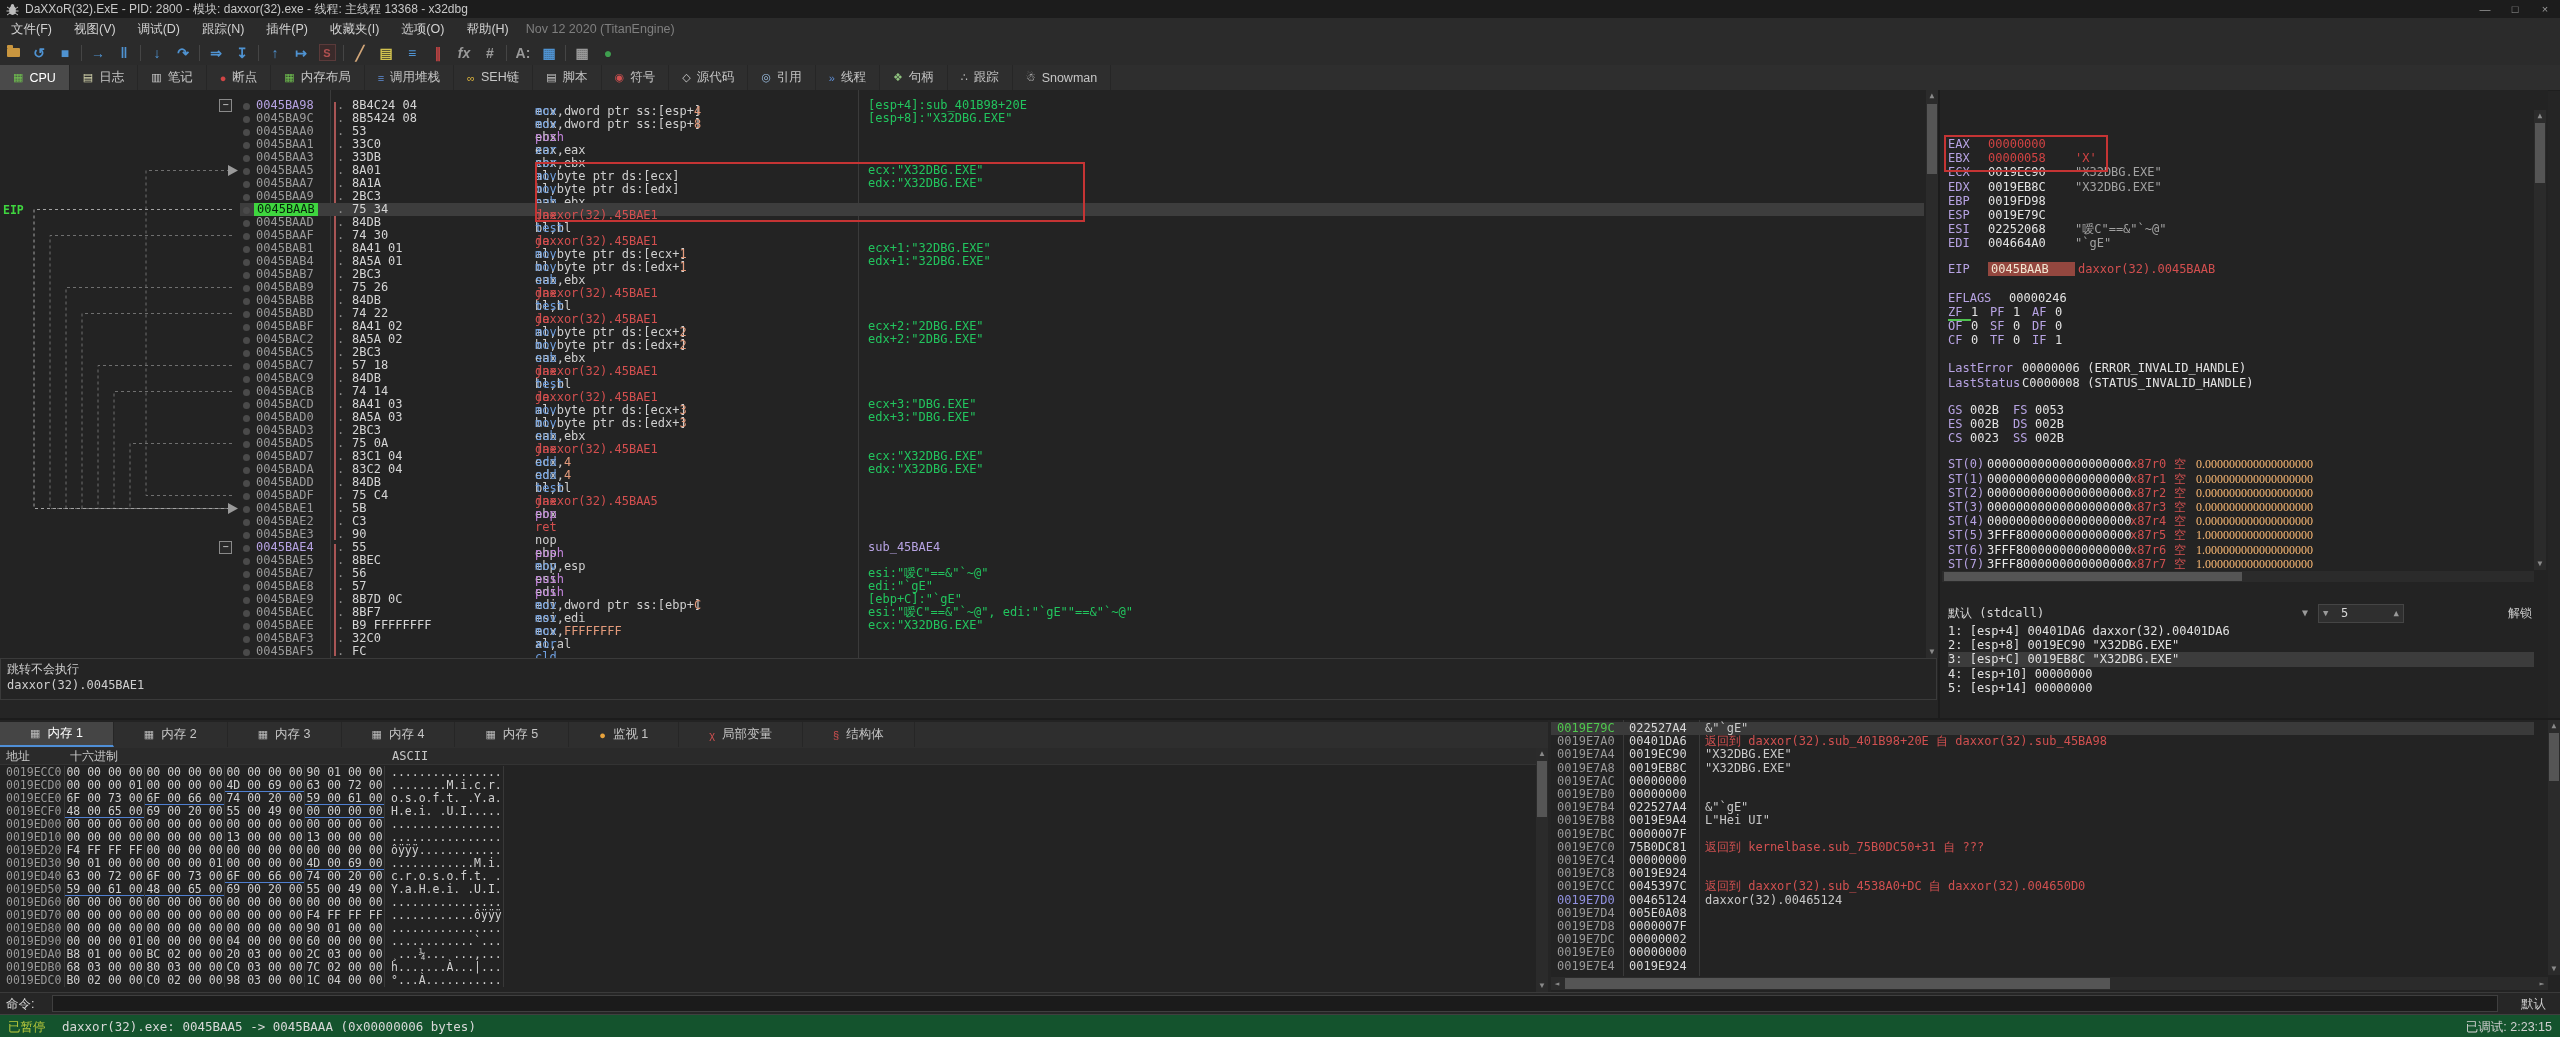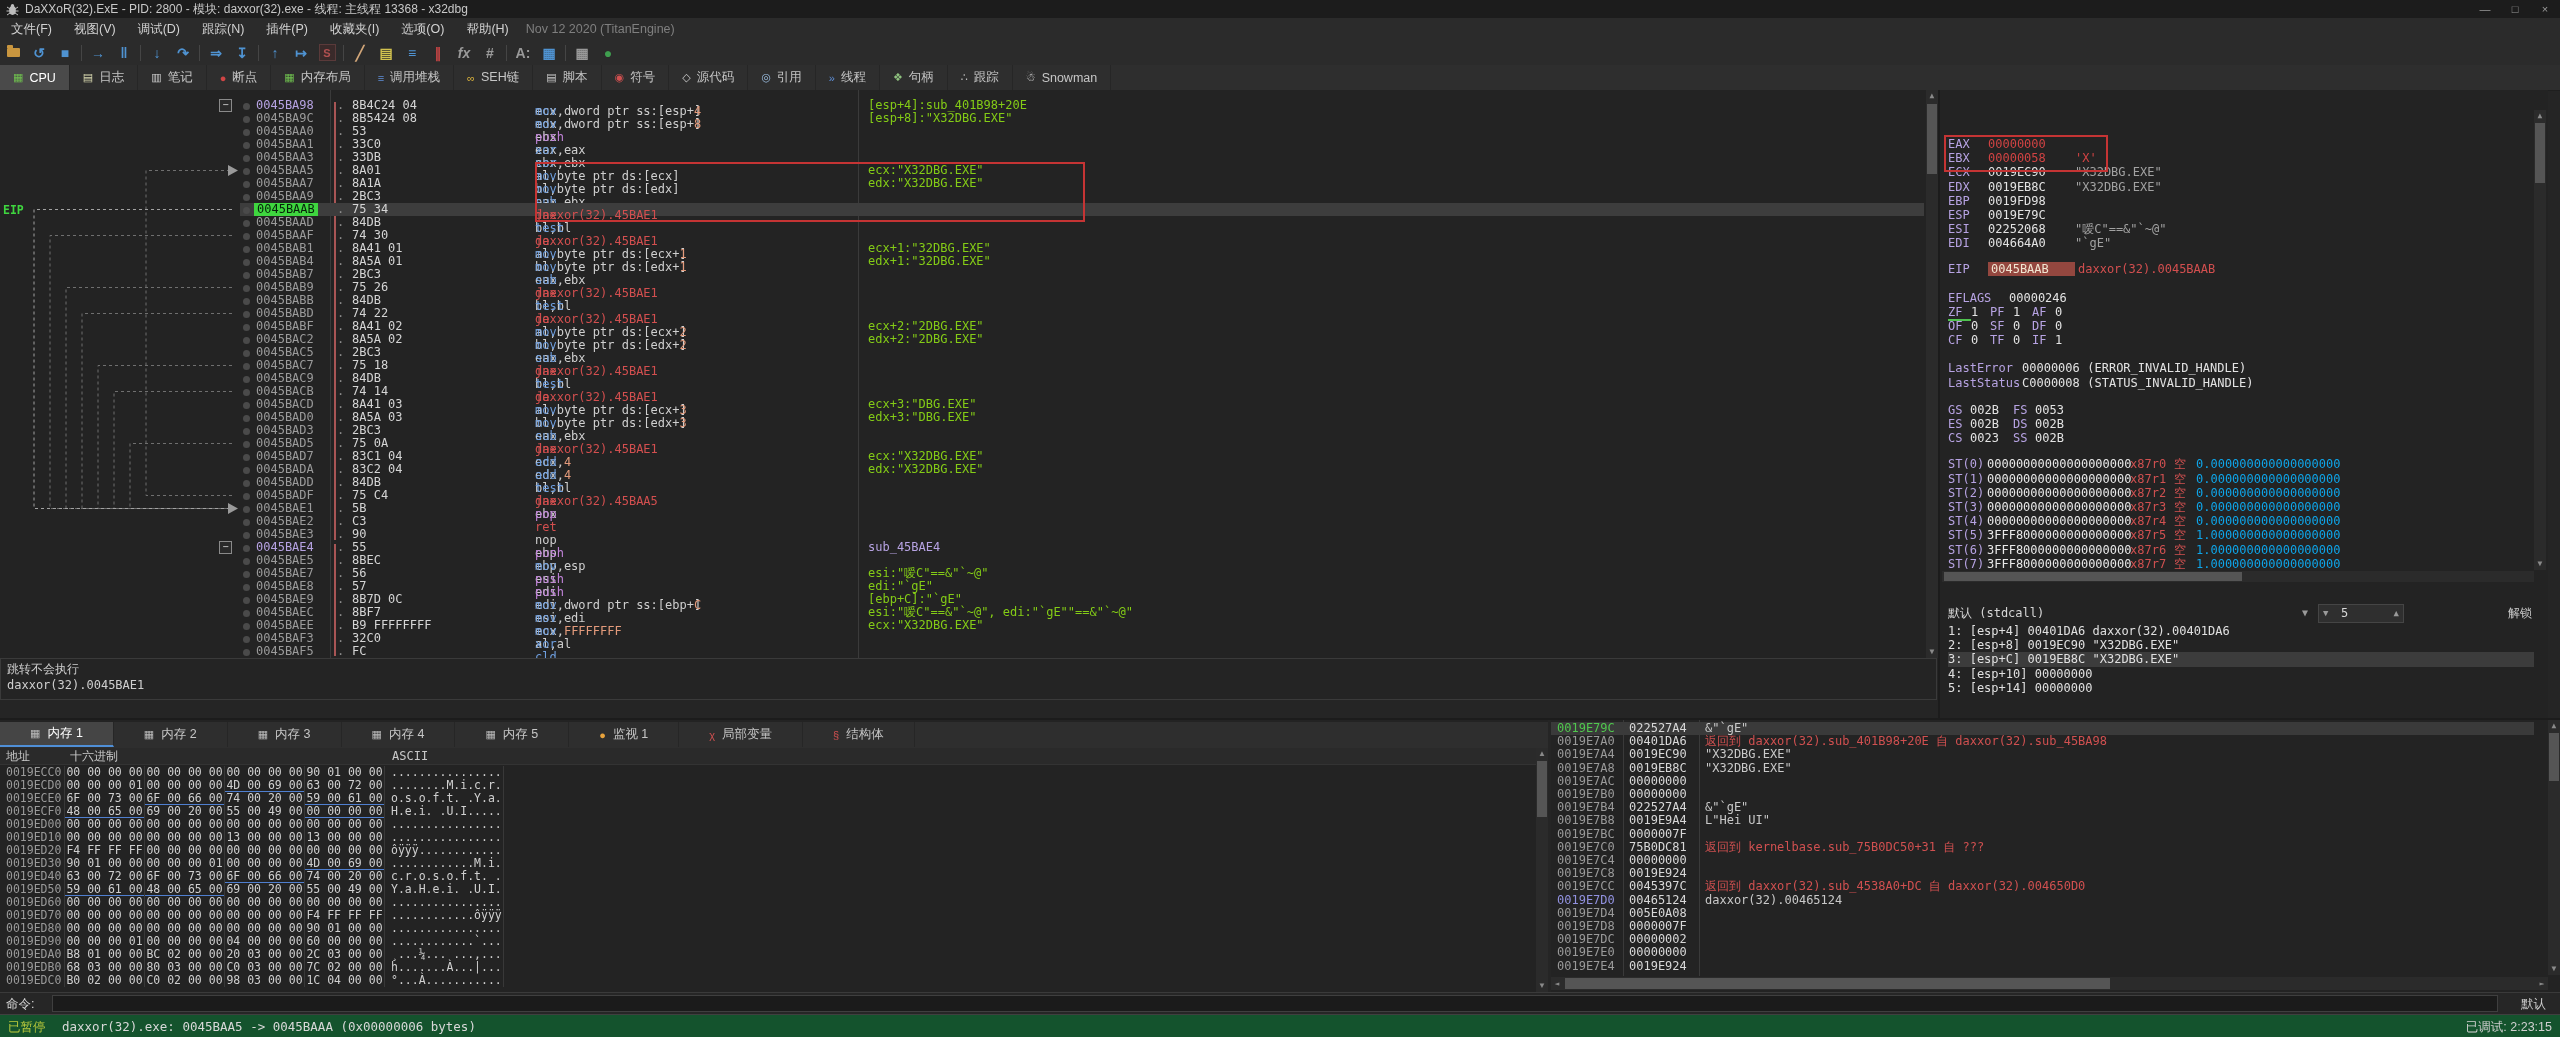--- a/index.html
+++ b/index.html
@@ -32,21 +32,21 @@
   .eiprow::before{content:'';position:absolute;left:240px;right:0;top:0;bottom:0;background:#3d3d3d;}
   .drow span{position:absolute;top:0;}
   .fold{left:219px;width:11px;height:11px;line-height:10px;text-align:center;border:1px solid #8a8a8a;color:#cccccc;background:#2a2a2a;font-size:10px;top:0px !important;}
   .bpdot{left:243px;top:3.5px !important;width:7px;height:7px;border-radius:50%;background:#4a4a4a;}
   .daddr{left:256px;color:#9b9b9b;}
   .fnaddr{color:#b7a3e3;}
   .eipaddr{background:#3fd63f;color:#06230a;left:254px;padding:0 3px;}
   .dotc{left:337px;color:#8a8a8a;}
   .dbytes{left:352px;color:#d5d5d5;}
   .dinstr{left:535px;margin-top:6px;}
-  .dcomm{left:868px;color:#84cc16;}
+  .dcomm{left:868px;color:#22c55e;}
   .dcomm.vio{color:#b7a3e3;}
   .mn-b{color:#6f9fdf;}
   .mn-v{color:#c183d9;}
   .mn-r{color:#d34f4f;}
   .mn-g{color:#cfcfcf;}
   .num{color:#e39a7b;}
   .redbox{position:absolute;left:535px;top:72px;width:546px;height:56px;border:2px solid #c53434;pointer-events:none;z-index:6;}
   .eiplabel{position:absolute;left:3px;top:113px;color:#3fd63f;font-weight:bold;font-size:11.5px;z-index:4;}
   .vscroll{position:absolute;width:12px;background:#2b2b2b;}
   .vthumb{position:absolute;left:1px;width:10px;background:#555;}
@@ -73,21 +73,21 @@
   .zfu{border-bottom:2px solid #4fc34f;}
   .lel{display:inline-block;width:74px;color:#b7a3e3;}
   .lev{display:inline-block;width:58px;color:#e3e3e3;}
   .let{color:#e3e3e3;}
   .sn2{display:inline-block;width:22px;color:#b7a3e3;}
   .sv2{display:inline-block;width:43px;color:#e3e3e3;}
   .stn{display:inline-block;width:39px;color:#b7a3e3;}
   .stv{display:inline-block;width:143px;color:#e8e8e8;}
   .stt{display:inline-block;width:44px;color:#d05050;}
   .ste{display:inline-block;width:22px;color:#d05050;}
-  .stf{color:#0ea5e9;}
+  .stf{color:#fdba74;font-family:Liberation Serif, serif;}
   .regredbox{position:absolute;left:4px;top:45px;width:160px;height:33px;border:2px solid #c53434;pointer-events:none;}
   .fpuscroll{position:absolute;left:2px;top:481px;right:14px;height:11px;background:#2b2b2b;}
   .fpuscroll .ht{position:absolute;left:2px;top:1px;width:298px;height:9px;background:#555;}
   .argshdr{position:absolute;left:0;top:512px;right:0;height:22px;line-height:22px;color:#d8d8d8;}
   .argconv{position:absolute;left:8px;}
   .comboarr{position:absolute;left:362px;color:#9a9a9a;font-size:10px;}
   .spinbox{position:absolute;left:378px;top:2px;width:84px;height:17px;line-height:17px;background:#2f2f2f;border:1px solid #454545;color:#d8d8d8;}
   .spindn{position:absolute;left:4px;font-size:9px;color:#9a9a9a;}
   .spinval{position:absolute;left:22px;}
   .spinup{position:absolute;right:4px;font-size:9px;color:#9a9a9a;}
@@ -450,21 +450,21 @@
           <span class="bpdot"></span>
           <span class="daddr">0045BAC5</span>
           <span class="dotc">.</span>
           <span class="dbytes">2BC3</span>
           <span class="dinstr"><span class="mn-b">sub</span> eax,ebx</span>
         </div>
         <div class="drow" style="top:269px">
           <span class="bpdot"></span>
           <span class="daddr">0045BAC7</span>
           <span class="dotc">.</span>
-          <span class="dbytes">75 18</span>
+          <span class="dbytes">57 18</span>
           <span class="dinstr">
             <span class="mn-r">jne</span>
             <span class="mn-r"> daxxor(32).45BAE1</span>
           </span>
         </div>
         <div class="drow" style="top:282px">
           <span class="bpdot"></span>
           <span class="daddr">0045BAC9</span>
           <span class="dotc">.</span>
           <span class="dbytes">84DB</span>

